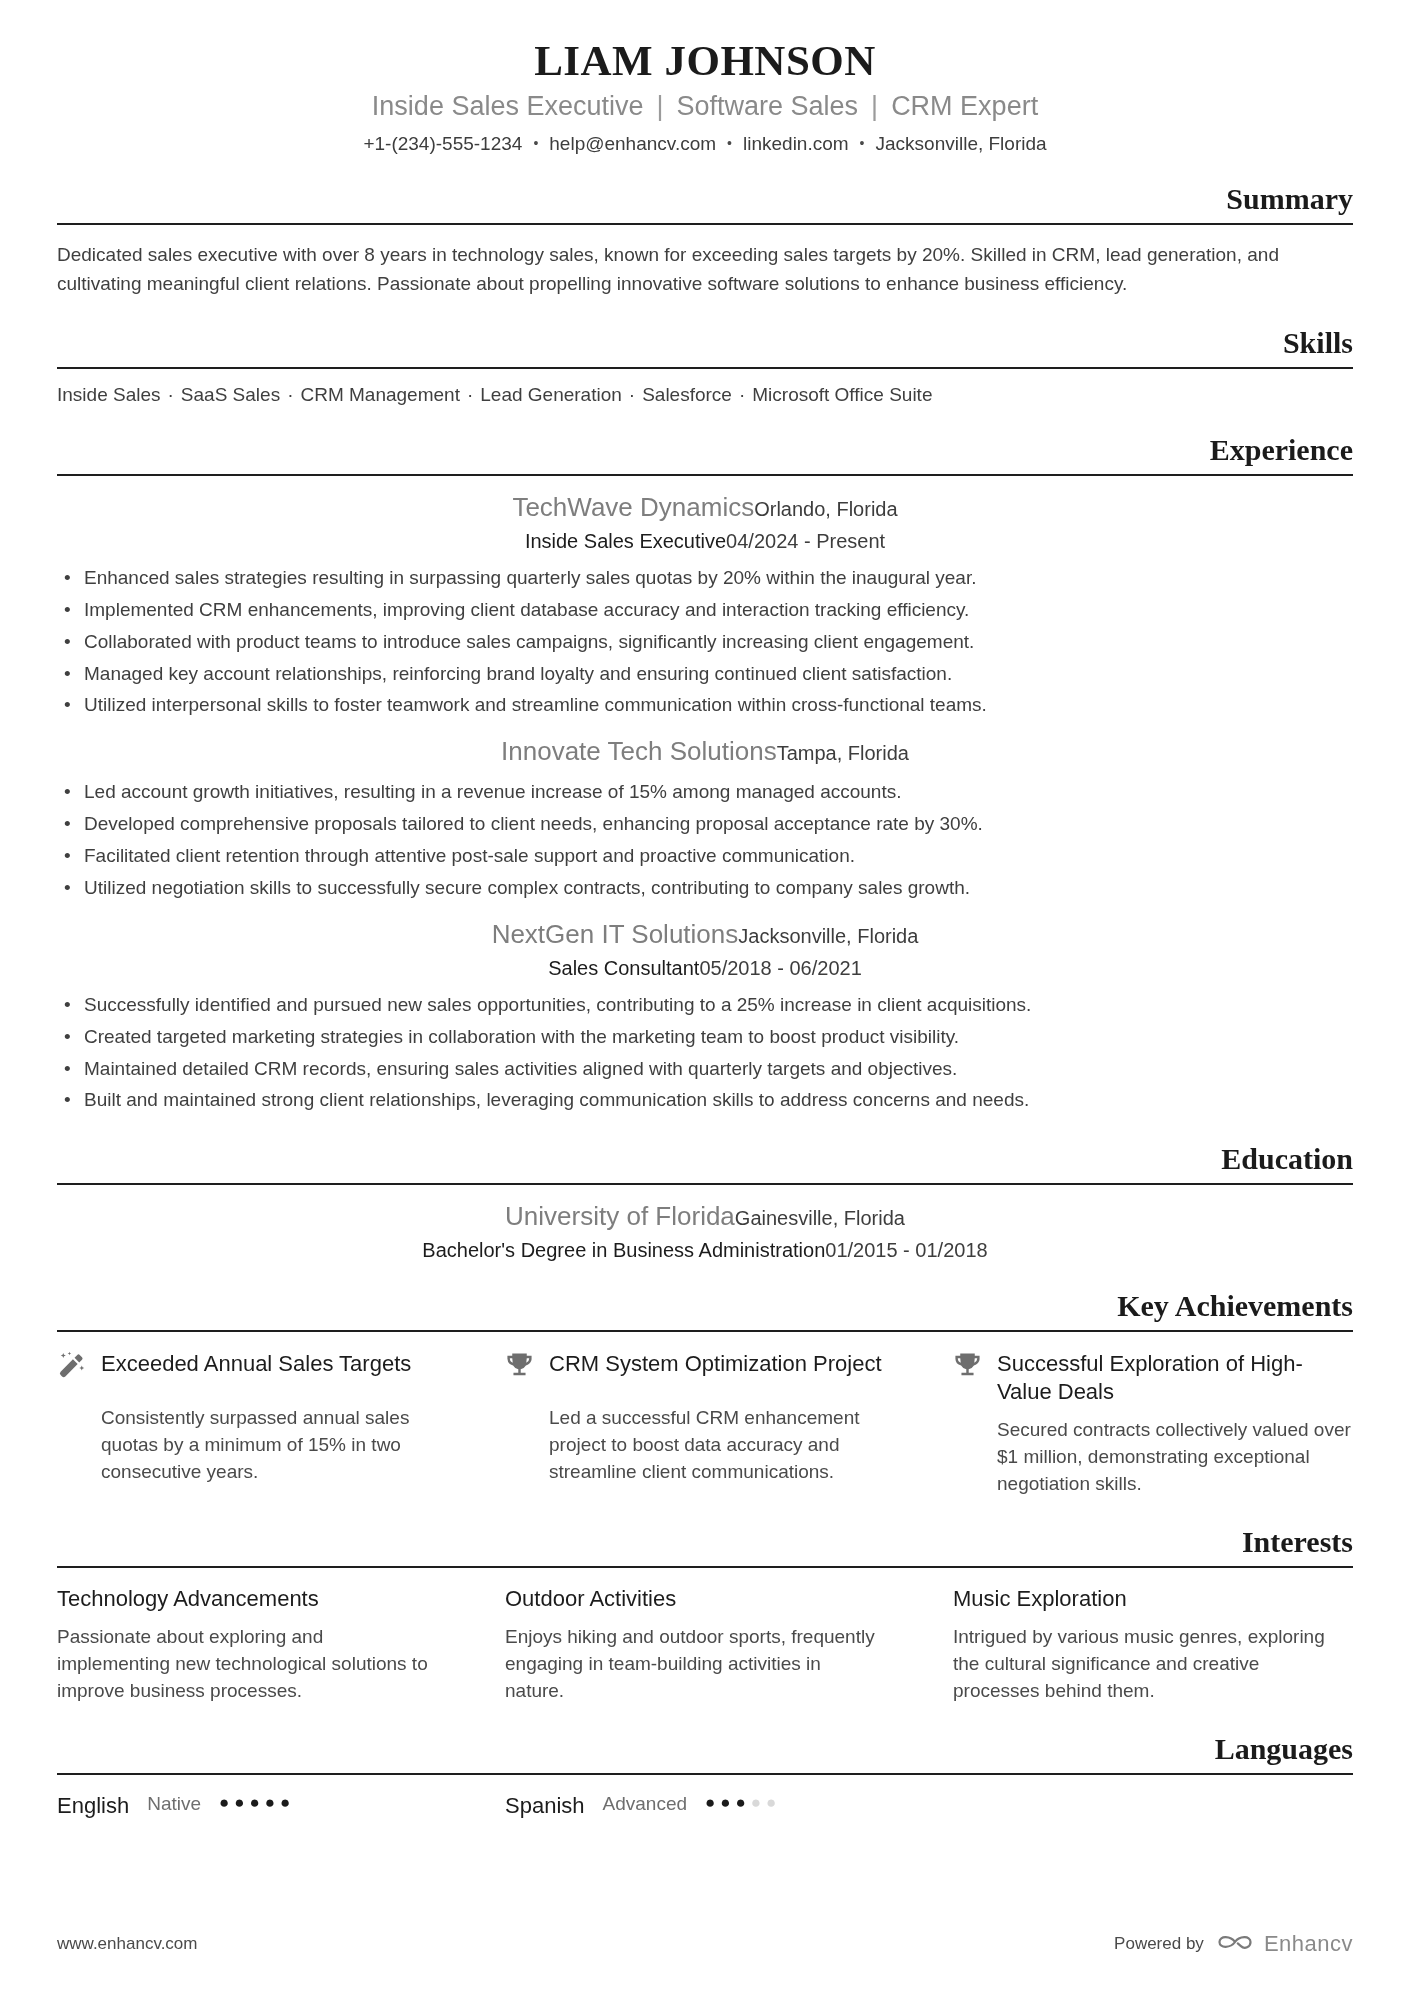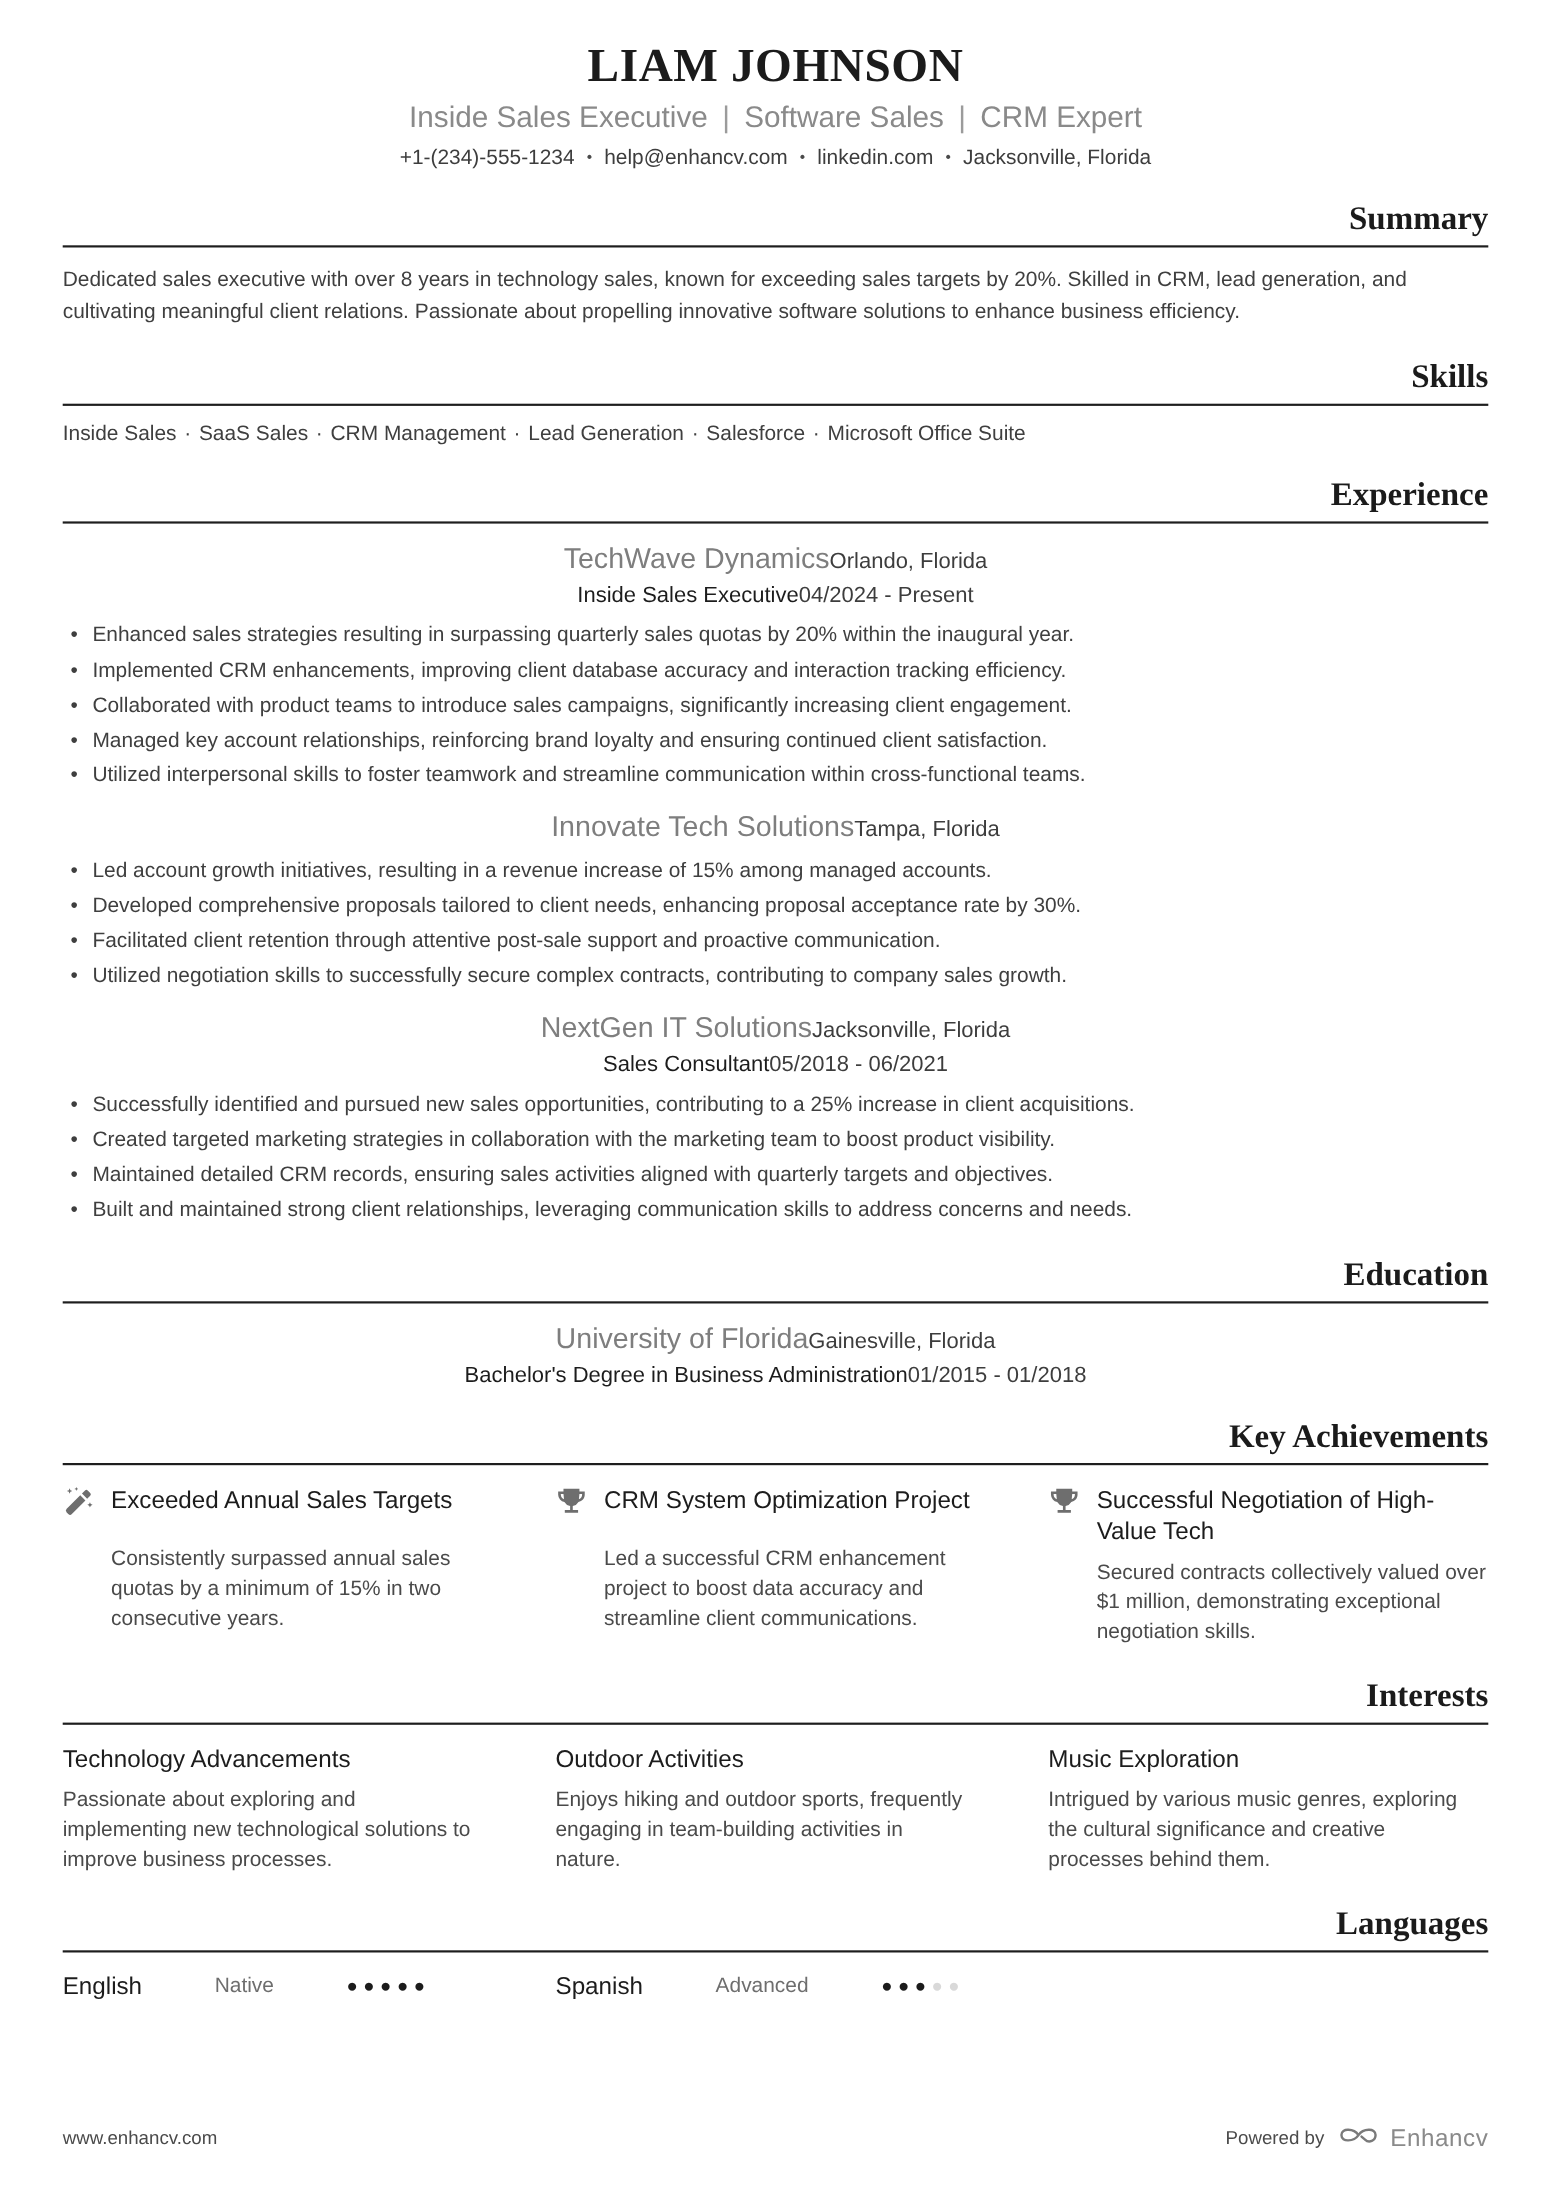--- a/index.html
+++ b/index.html
@@ -55,21 +55,21 @@
   .grid3 { display:grid; grid-template-columns:repeat(3,1fr); column-gap:48px; margin-top:18px; }
   .ach-item { display:grid; grid-template-columns:32px 1fr; column-gap:12px; }
   .ach-icon { width:29px; height:29px; margin-top:1px; }
   .ach-title { font-size:22px; color:#1c1c1c; line-height:1.25; }
   .ach-text { grid-column:2; margin-top:12px; font-size:19px; line-height:1.42; color:#4a4a4a; max-width:360px; }
 
   .int-title { font-size:22px; color:#1c1c1c; }
   .int-text { margin-top:12px; font-size:19px; line-height:1.42; color:#4a4a4a; max-width:372px; }
 
   
-  .lang-item { display:flex; align-items:center;gap:48px; }
+  .lang-item { display:flex; align-items:flex-start; }
   .lang-name { font-size:22px; color:#1c1c1c; margin-right:18px; }
   .lang-level { font-size:19px; color:#6e6e6e; margin-right:18px; }
   .dots { font-size:17px; letter-spacing:5px; color:#1b1b1b; white-space:nowrap; }
   .dots .empty { color:#d9d9d9; }
 
   
   .footer {
     position:absolute; left:57px; right:57px; bottom:36px;
     display:flex; justify-content:space-between; align-items:center;
   }
@@ -198,21 +198,21 @@
         </span>
         <div class="ach-title">CRM System Optimization Project</div>
         <div class="ach-text">Led a successful CRM enhancement project to boost data accuracy and streamline client communications.</div>
       </div>
       <div class="ach-item">
         <span class="ach-icon">
           <svg viewBox="0 0 24 24" width="29" height="29">
               <path fill="#6e6e6e" d="M6 2h12v2h4v2.5c0 2.7-2 5-4.7 5.4A6.3 6.3 0 0 1 13 15v3h4v2H7v-2h4v-3a6.3 6.3 0 0 1-4.3-3.1A5.6 5.6 0 0 1 2 6.5V4h4V2zm0 4H4v.5c0 1.5 1 2.8 2.4 3.3L6 6zm12 0l-.4 3.8A3.6 3.6 0 0 0 20 6.5V6h-2z"></path>
             </svg>
         </span>
-        <div class="ach-title">Successful Negotiation of High-Value Tech</div>
+        <div class="ach-title">Successful Exploration of High-Value Deals</div>
         <div class="ach-text">Secured contracts collectively valued over $1 million, demonstrating exceptional negotiation skills.</div>
       </div>
     </div>
   </div>
 
   <div class="section">
     <div class="section-heading">Interests</div>
     <div class="rule"></div>
     <div class="grid3">
       <div>

